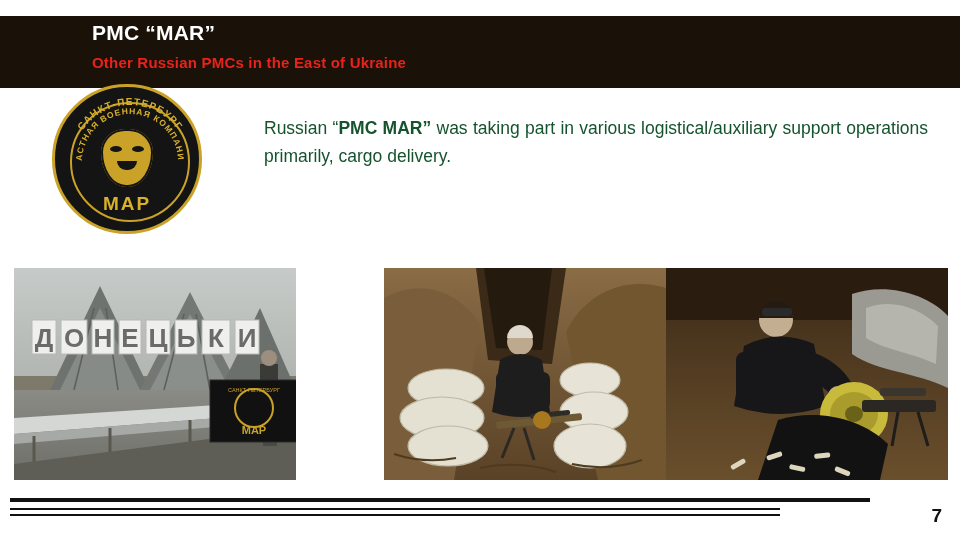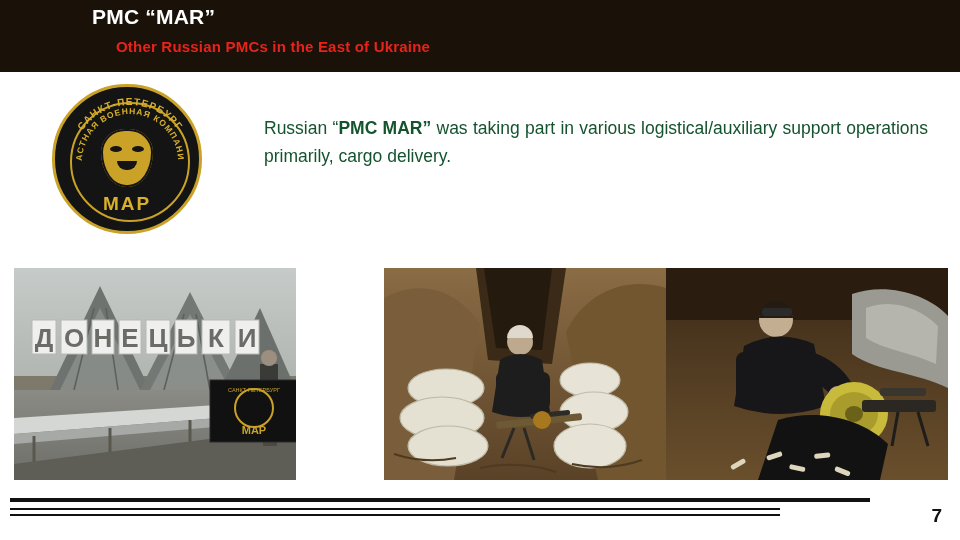--- a/index.html
+++ b/index.html
@@ -17,21 +17,21 @@
   .slide {
     position: relative;
     width: 960px;
     height: 540px;
     background: #ffffff;
   }
   
   .header-band {
     position: absolute;
     left: 0;
-    top: 0;
+    top: 16px;
     width: 960px;
     height: 72px;
     background: #1a1208;
   }
   .header-title {
     position: absolute;
     left: 92px;
     top: 5px;
     font-size: 21px;
     font-weight: bold;
@@ -41,21 +41,20 @@
   }
   .header-subtitle {
     position: absolute;
     left: 92px;
     top: 38px;
     font-size: 15px;
     font-weight: bold;
     color: #e8231b;
     letter-spacing: 0.2px;
     white-space: nowrap;
-    margin-left: 24px;
   }
   
   .logo-wrap {
     position: absolute;
     left: 32px;
     top: 84px;
     width: 196px;
     height: 150px;
   }
   .logo-circle {

